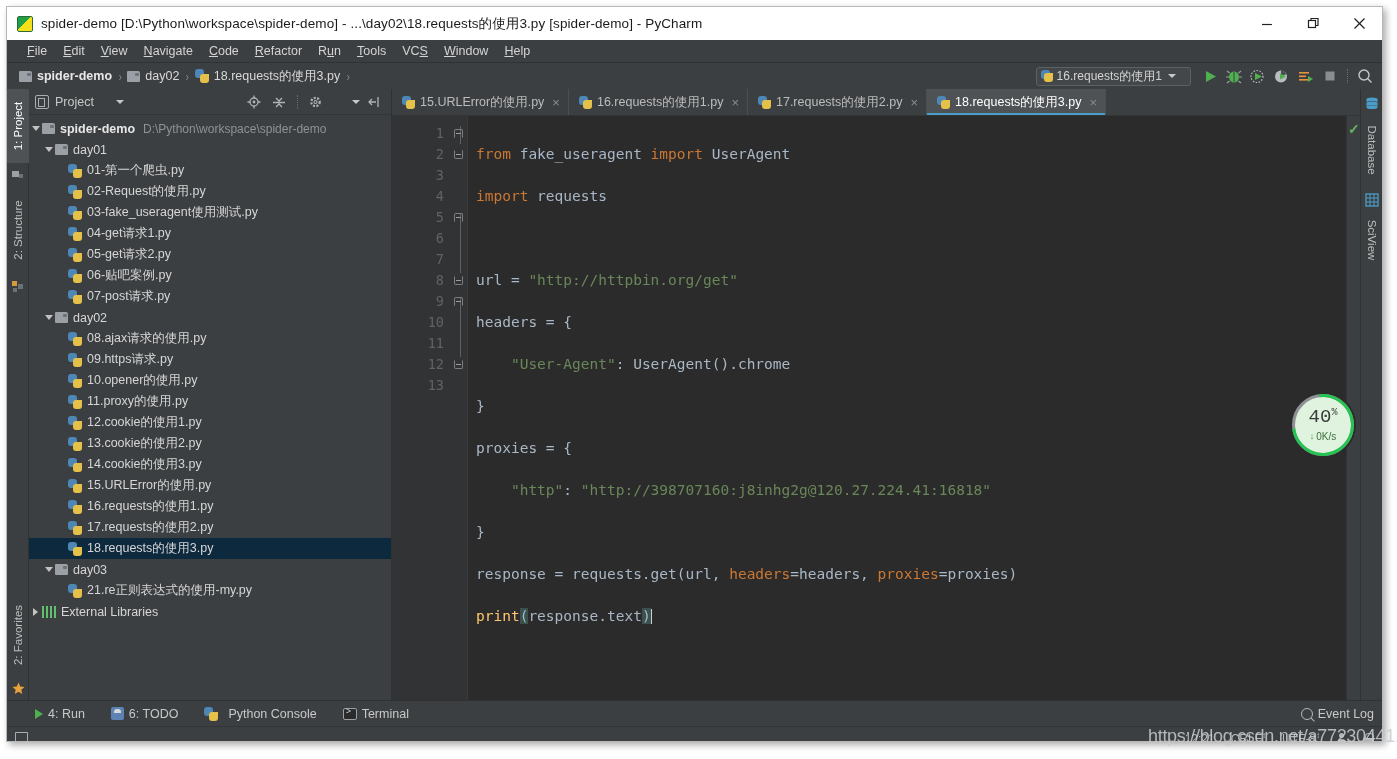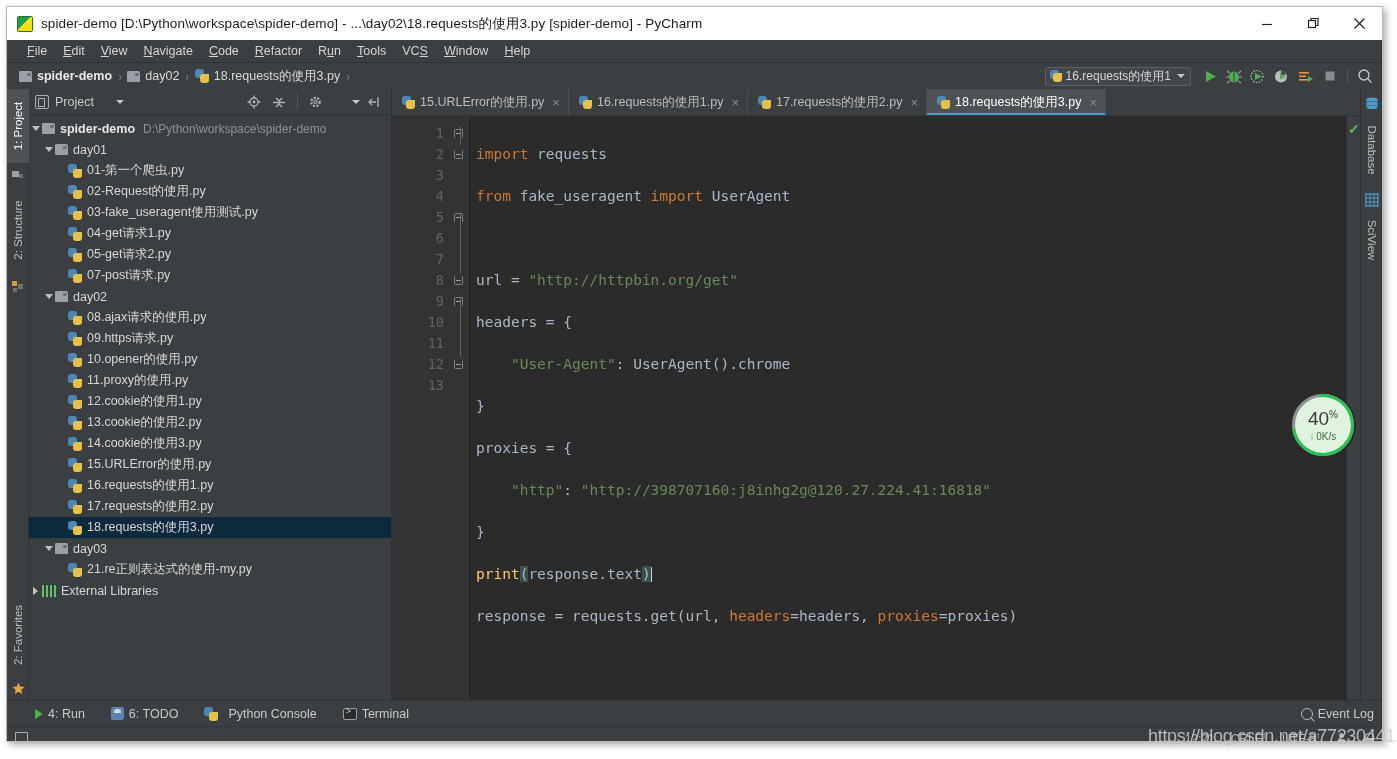--- a/index.html
+++ b/index.html
@@ -131,21 +131,21 @@
   .nav-right {
     position: absolute; right: 6px; top: 0;
     height: 26px; display: flex; align-items: center; gap: 2px;
   }
   .run-config {
     display: flex; align-items: center;
     height: 19px;
     border: 1px solid #5c6164;
     border-radius: 3px;
     background: #43474a;
-    padding: 0 5px 0 4px;
+    padding: 0 14px 0 4px;
     font-size: 12px; color: #d4d4d4;
     white-space: nowrap;
     margin-right: 6px;
   }
   .run-config .ic-py { width: 12px; height: 12px; margin-right: 4px; }
   .caret-dn {
     width: 0; height: 0; margin-left: 6px;
     border-left: 4px solid transparent;
     border-right: 4px solid transparent;
     border-top: 4px solid #c8c8c8;
@@ -415,21 +415,21 @@
     position: absolute; left: -3px; top: -3px;
     width: 62px; height: 62px; border-radius: 50%;
     border: 3px solid transparent;
     border-top-color: #23c552;
     border-right-color: #23c552;
     border-bottom-color: #23c552;
     transform: rotate(38deg);
   }
   .dl-pct {
     font-size: 19px; color: #3b3b3b;
-    font-family: Liberation Sans, sans-serif;
+    font-family: Liberation Mono, monospace;
     line-height: 1;
   }
   .dl-pct sup { font-size: 10px; }
   .dl-spd {
     font-size: 10px; color: #3e6f3e; margin-top: 3px;
     display: flex; align-items: center; gap: 2px;
   }
   .dl-arrow { color: #1e9e3e; font-size: 9px; }
 
   
@@ -761,20 +761,27 @@
               <span class="tw"></span>
               <span class="ic-py"></span>
               <span class="tlabel">04-get请求1.py</span>
             </div>
             <div class="trow">
               <span class="tw"></span>
               <span class="tw"></span>
               <span class="tw"></span>
               <span class="ic-py"></span>
               <span class="tlabel">05-get请求2.py</span>
+            </div>
+            <div class="trow">
+              <span class="tw"></span>
+              <span class="tw"></span>
+              <span class="tw"></span>
+              <span class="ic-py"></span>
+              <span class="tlabel">06-贴吧案例.py</span>
             </div>
             <div class="trow">
               <span class="tw"></span>
               <span class="tw"></span>
               <span class="tw"></span>
               <span class="ic-py"></span>
               <span class="tlabel">07-post请求.py</span>
             </div>
             <div class="trow">
               <span class="tw"></span>
@@ -956,32 +963,32 @@
                 </span>
               </div>
           <div class="fold" style="position:absolute;top:238px;">
                 <span class="fold-box bot">
                   <span></span>
                 </span>
               </div>
         </div>
 
         <div class="code">
+<div class="cl"><span class="kw">from</span> fake_useragent <span class="kw">import</span> UserAgent</div>
 <div class="cl"><span class="kw">import</span> requests</div>
-<div class="cl"><span class="kw">from</span> fake_useragent <span class="kw">import</span> UserAgent</div>
 <div class="cl">&nbsp;</div>
 <div class="cl">url = <span class="str">"http://httpbin.org/get"</span></div>
 <div class="cl">headers = {</div>
 <div class="cl">    <span class="str">"User-Agent"</span>: UserAgent().chrome</div>
 <div class="cl">}</div>
 <div class="cl">proxies = {</div>
 <div class="cl">    <span class="str">"http"</span>: <span class="str">"http://398707160:j8inhg2g@120.27.224.41:16818"</span></div>
 <div class="cl">}</div>
+<div class="cl">response = requests.get(url, <span class="kwa">headers</span>=headers, <span class="kwa">proxies</span>=proxies)</div>
 <div class="cl"><span class="fn">print</span><span class="brmatch">(</span>response.text<span class="brmatch">)</span><span class="caret"></span></div>
-<div class="cl">response = requests.get(url, <span class="kwa">headers</span>=headers, <span class="kwa">proxies</span>=proxies)</div>
 <div class="cl">&nbsp;</div>
         </div>
 
         <div class="marker-bar">
           <span class="check-mark">✓</span>
         </div>
 
         <div class="dlcircle">
           <span class="ring"></span>
           <span class="dl-pct"><span>40</span><sup>%</sup></span>

